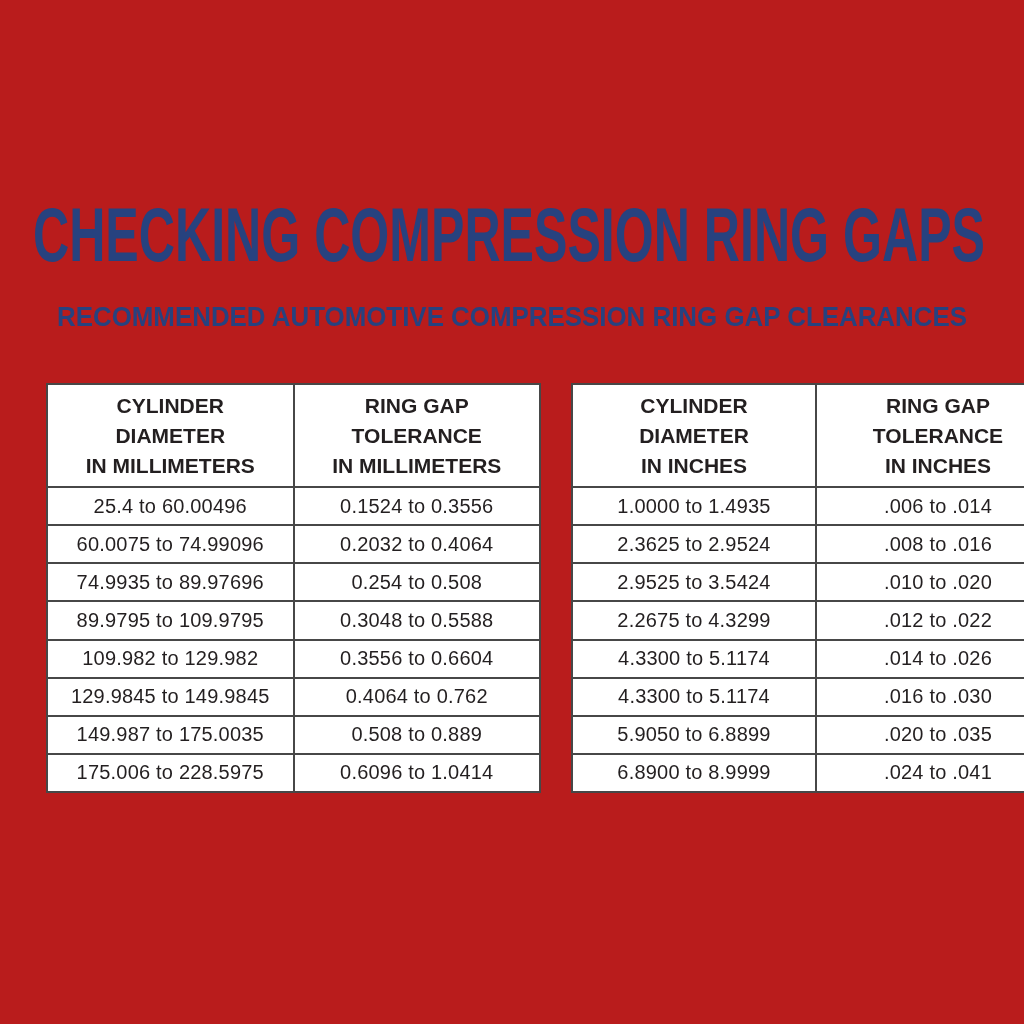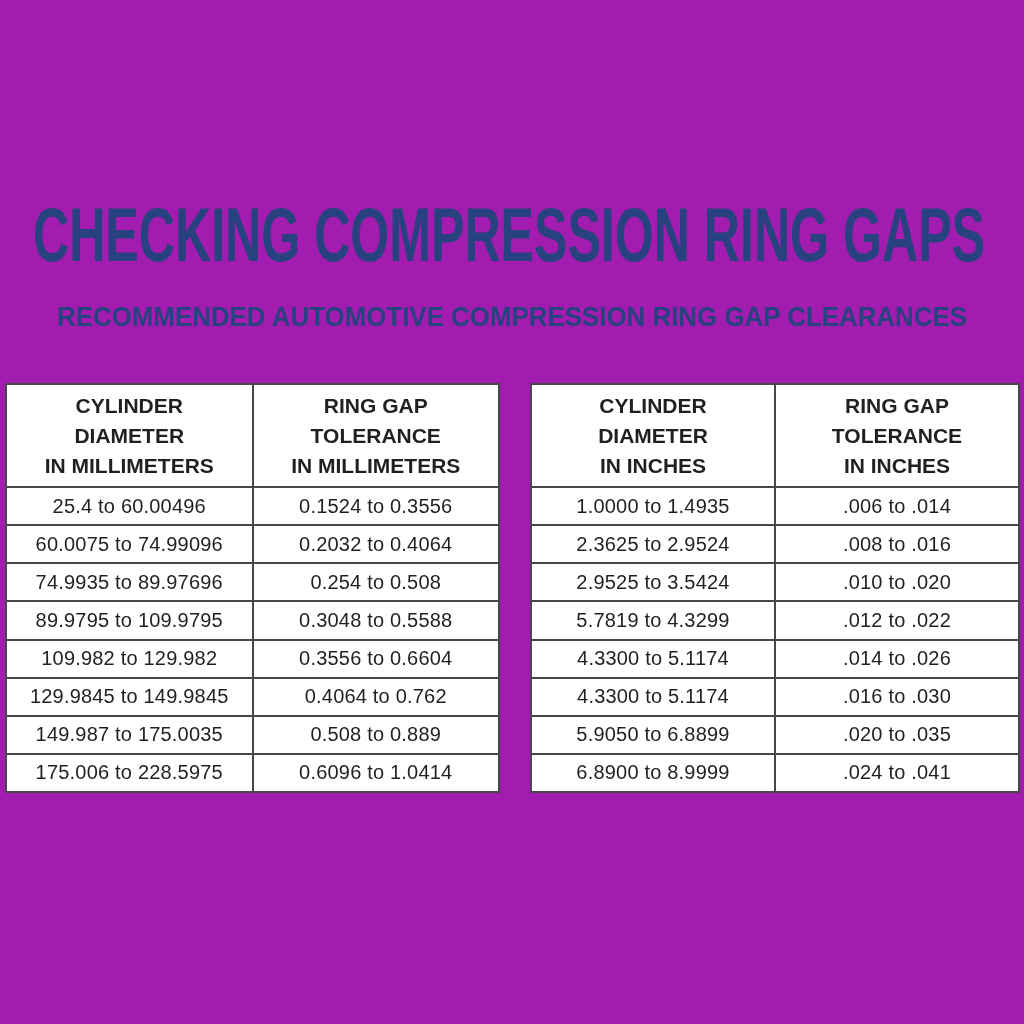--- a/index.html
+++ b/index.html
@@ -10,21 +10,21 @@
   body {
     width: 1024px;
     height: 1024px;
     position: relative;
     overflow: hidden;
     font-family: "Liberation Sans", sans-serif;
   }
   .page {
     position: absolute;
     inset: 0;
-    background: #a21caf;
+    background: #b91c1c;
   }
   .title-svg {
     position: absolute;
     left: 0;
     top: 197px;
     width: 1024px;
     height: 74px;
   }
   .title-svg text {
     font-family: "Liberation Sans", sans-serif;
@@ -40,20 +40,21 @@
   .subtitle-svg text {
     font-family: "Liberation Sans", sans-serif;
     font-weight: bold;
   }
   table.ring-table {
     position: absolute;
     top: 383px;
     border-collapse: collapse;
     table-layout: fixed;
     background: #ffffff;
+    margin-left: 41px;
   }
   table.ring-table.metric {
     left: 5px;
     width: 495px;
     height: 410px;
   }
   table.ring-table.inches {
     left: 530px;
     width: 490px;
     height: 410px;
@@ -165,21 +166,21 @@
       </tr>
       <tr class="data-row">
         <td>2.3625 to 2.9524</td>
         <td>.008 to .016</td>
       </tr>
       <tr class="data-row">
         <td>2.9525 to 3.5424</td>
         <td>.010 to .020</td>
       </tr>
       <tr class="data-row">
-        <td>5.7819 to 4.3299</td>
+        <td>2.2675 to 4.3299</td>
         <td>.012 to .022</td>
       </tr>
       <tr class="data-row">
         <td>4.3300 to 5.1174</td>
         <td>.014 to .026</td>
       </tr>
       <tr class="data-row">
         <td>4.3300 to 5.1174</td>
         <td>.016 to .030</td>
       </tr>

